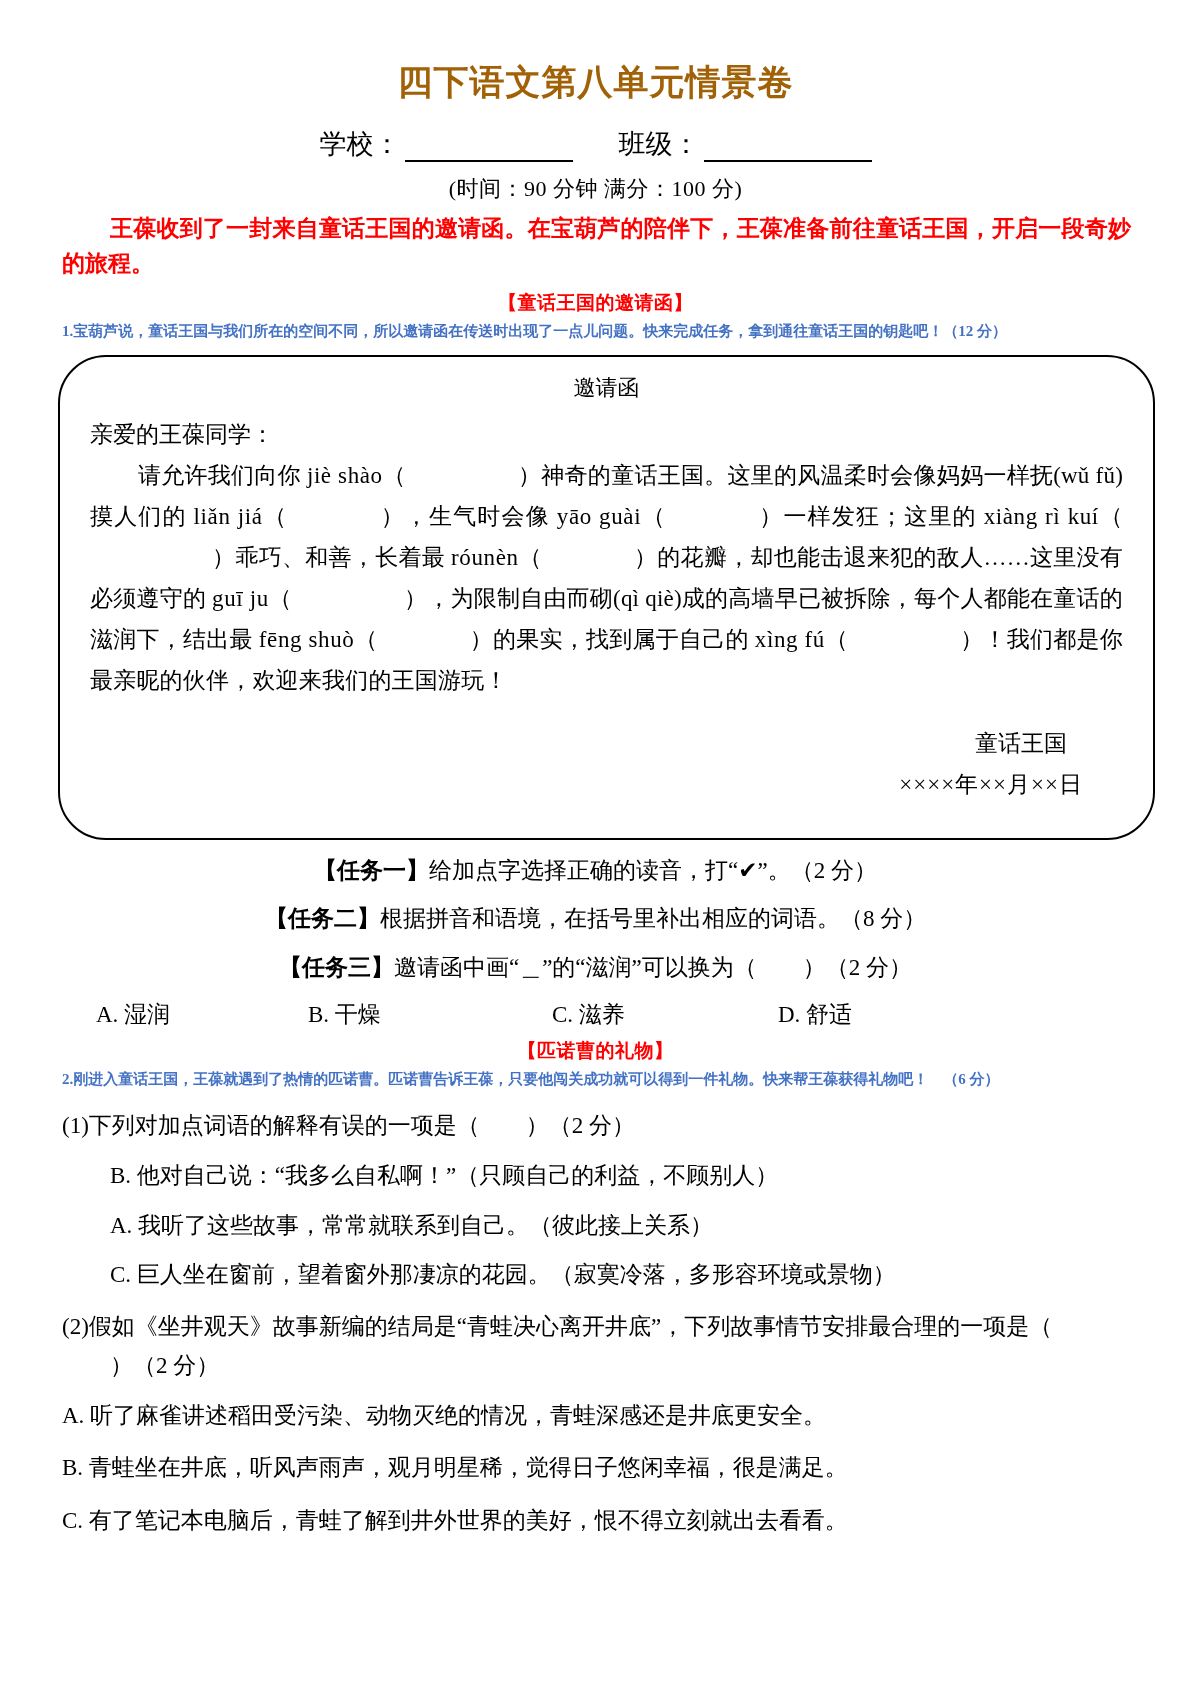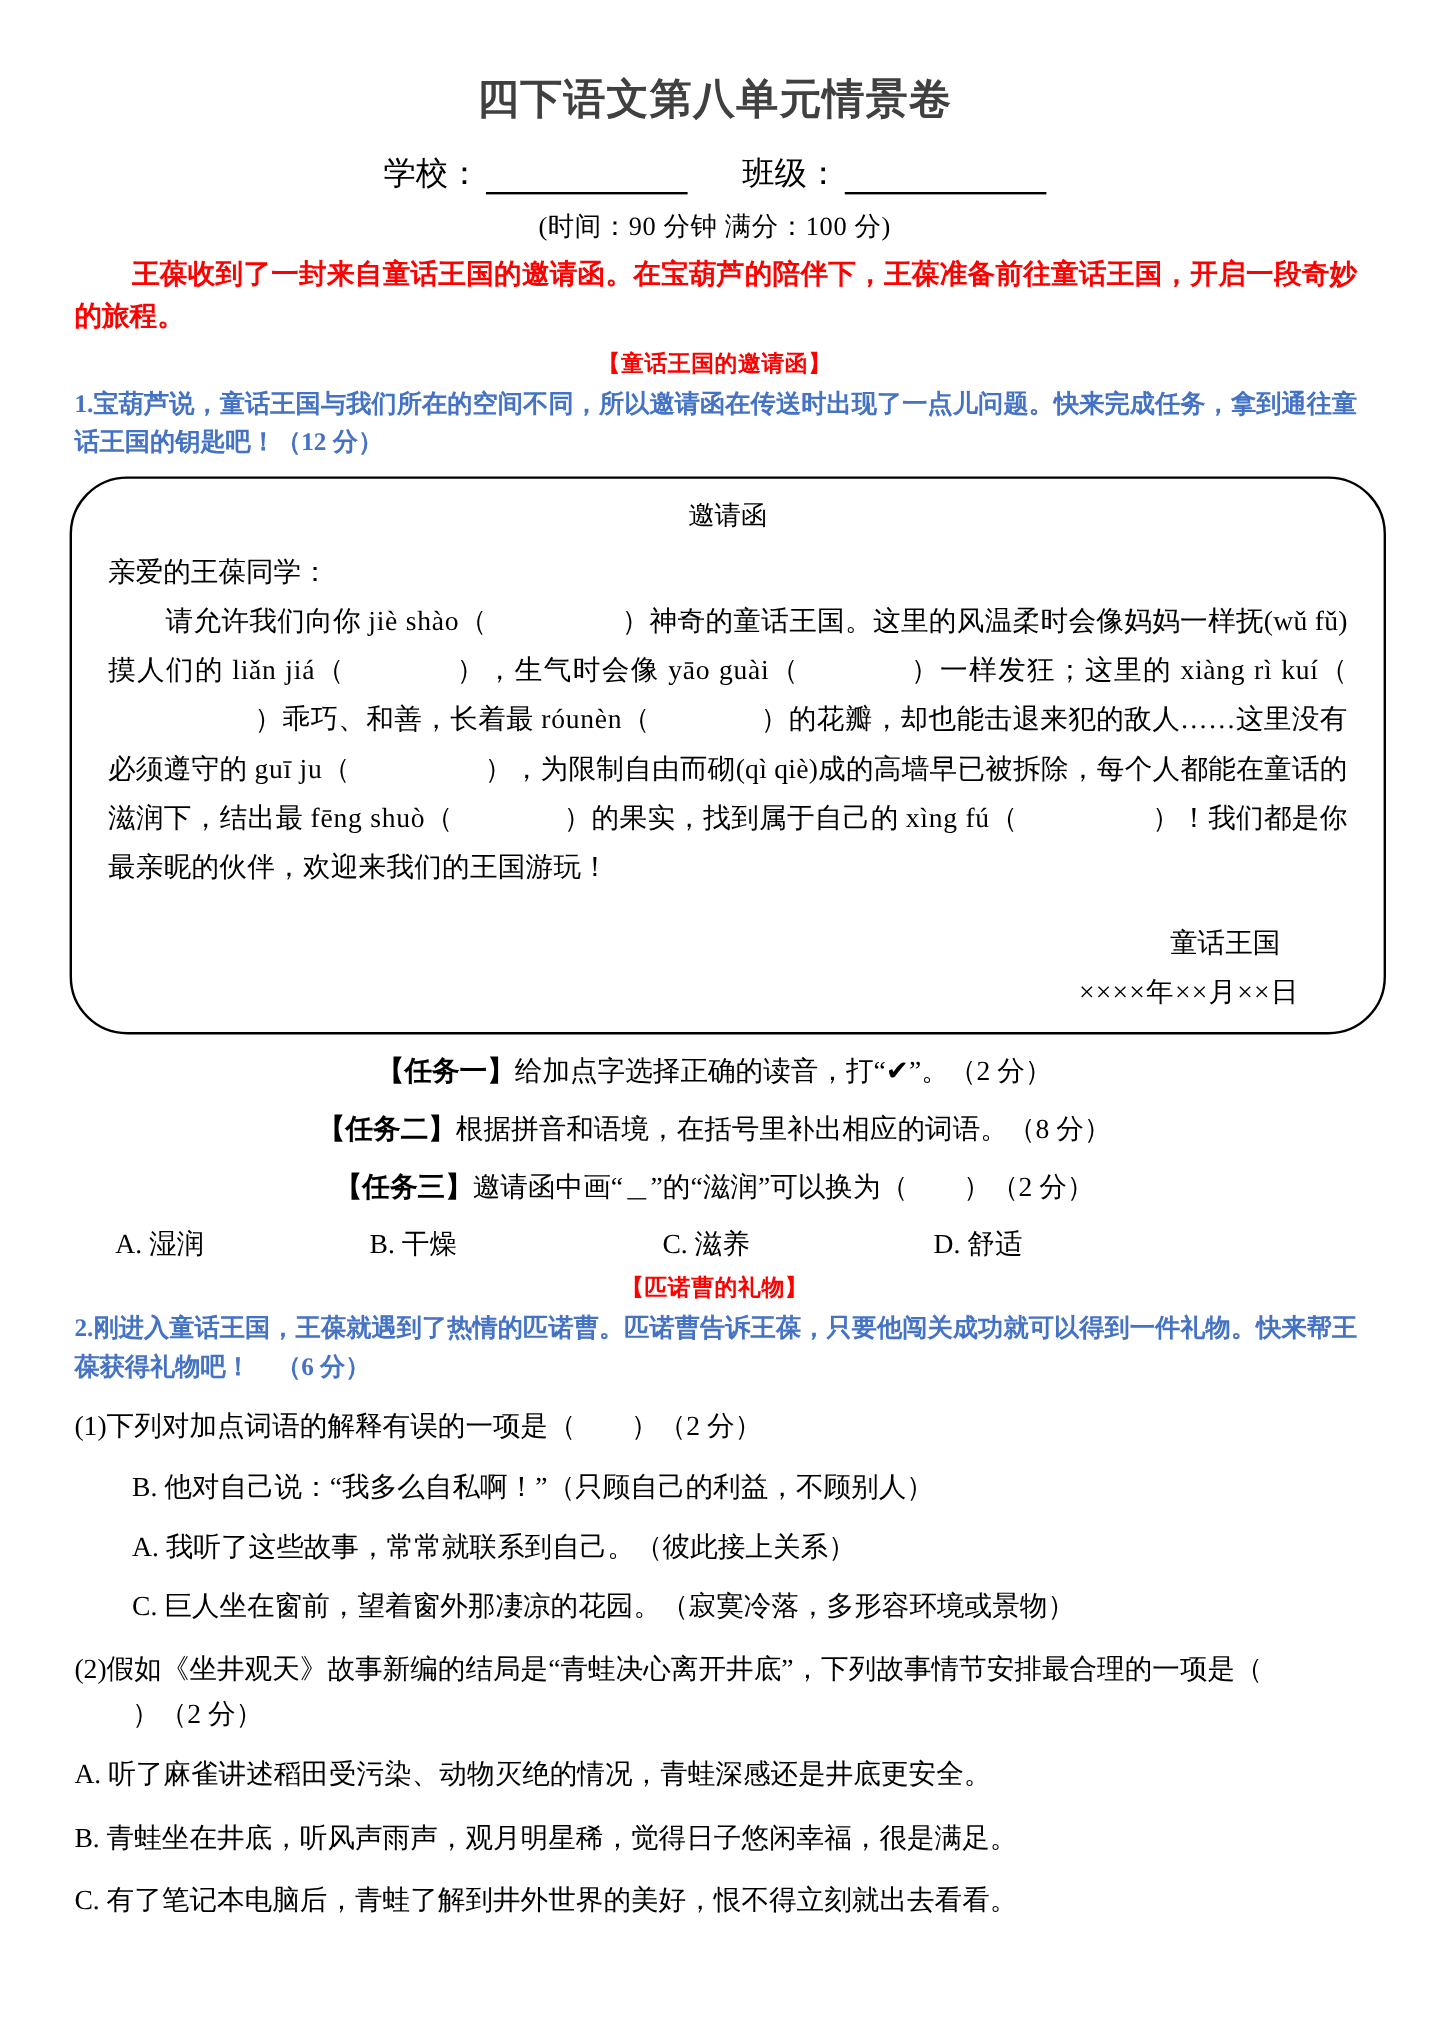--- a/index.html
+++ b/index.html
@@ -19,21 +19,21 @@
     position: relative;
     width: 1191px;
     height: 1684px;
     padding: 0;
     box-sizing: border-box;
   }
 
   
   .paper-title {
     text-align: center;
-    color: #404040;
+    color: #a16207;
     font-size: 35px;
     font-weight: bold;
     letter-spacing: 1px;
     margin: 62px 0 0 0;
     line-height: 1.2;
   }
   .idline {
     display: flex;
     justify-content: center;
     align-items: flex-end;
@@ -74,32 +74,32 @@
     text-align: center;
     color: #ff0000;
     font-weight: bold;
     font-size: 19px;
     margin-top: 8px;
     letter-spacing: 0.5px;
   }
   .blue-q {
     color: #4472c4;
     font-weight: bold;
-    font-size: 21px;
+    font-size: 15px;
     line-height: 1.55;
     margin: 4px 60px 0 62px;
     text-align: justify;
   }
 
   
   .letter {
     margin: 12px 36px 0 58px;
     border: 2px solid #000;
     border-radius: 48px;
-    padding: 16px 30px 18px 30px;
+    padding: 16px 30px 38px 30px;
     box-sizing: border-box;
     min-height: 400px;
   }
   .letter-title {
     text-align: center;
     font-size: 22px;
     margin-bottom: 16px;
   }
   .letter-salutation {
     font-size: 23px;

